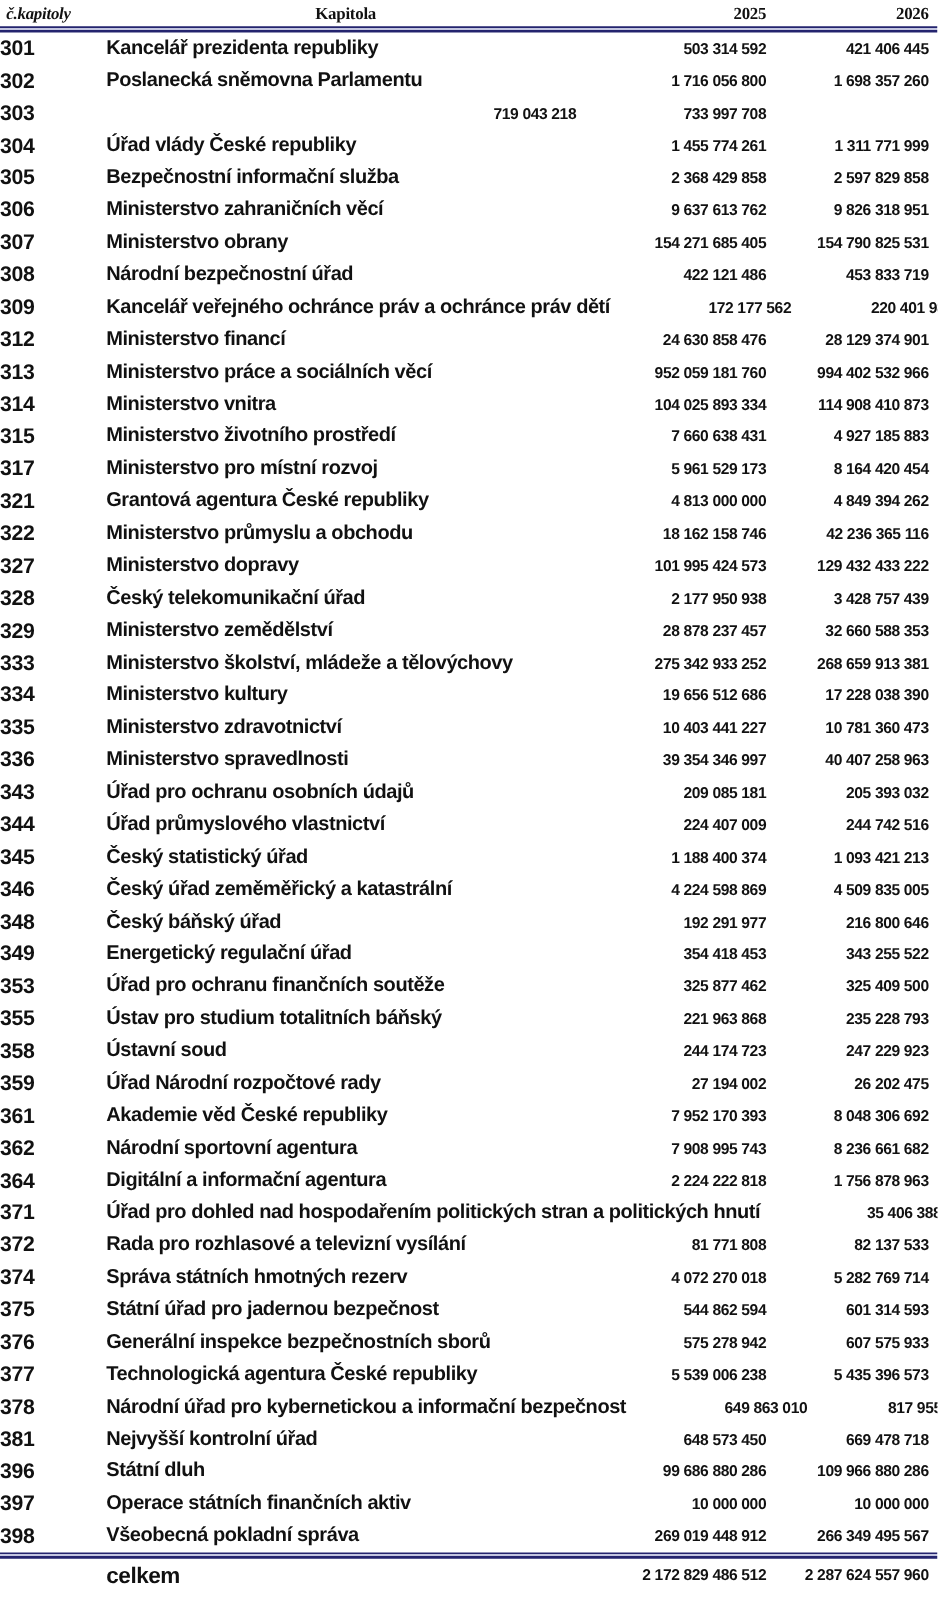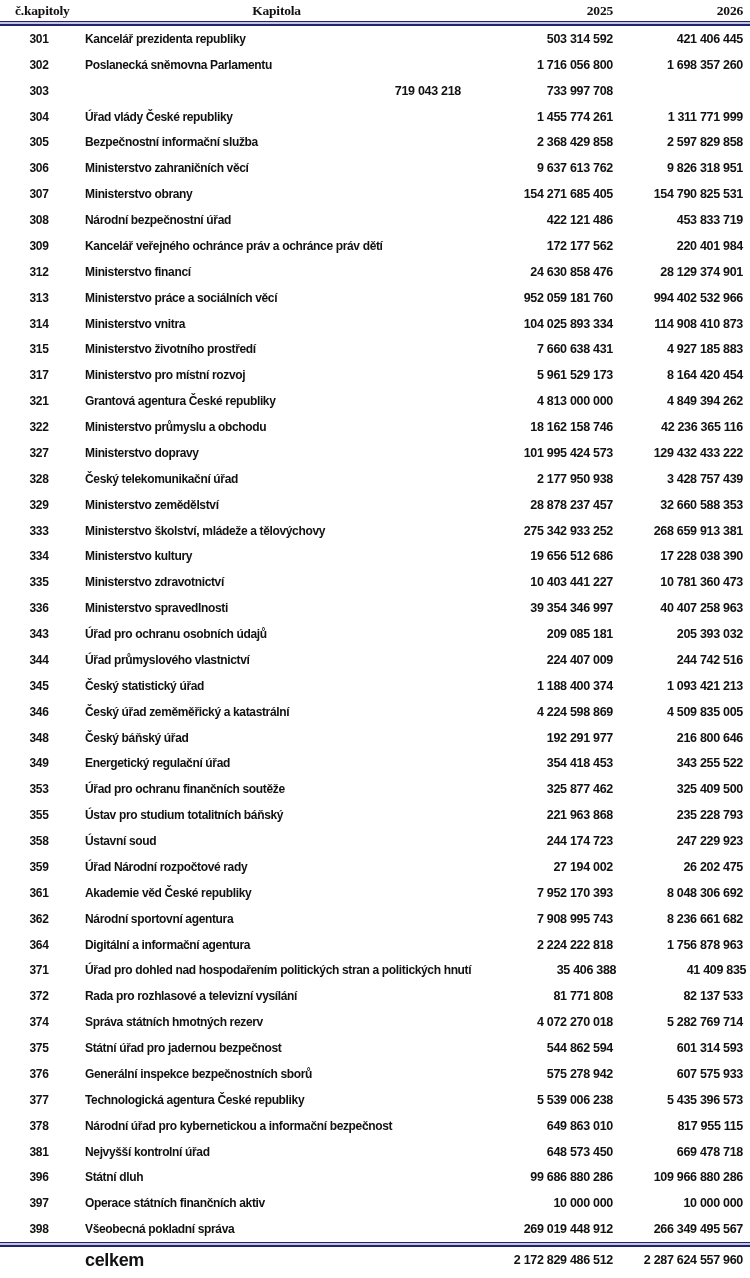--- a/index.html
+++ b/index.html
@@ -14,27 +14,27 @@
     display:grid;
     grid-template-columns:78px 1fr 152px 130px;
     align-items:center;
     height:25.88px;
   }
   .hdr{height:21px;}
   .hdr .cell{
     font-family:"Liberation Serif","DejaVu Serif",serif;
     font-weight:700;font-size:13.5px;letter-spacing:-0.2px;
   }
-  .hdr .c1{text-align:left;padding-left:15px;}
+  .hdr .c1{text-align:left;padding-left:5px;font-style:italic;}
   .hdr .c2{text-align:center;}
   .hdr .c3,.hdr .c4{text-align:right;}
-  .c1{text-align:center;font-weight:700;font-size:12px;letter-spacing:-0.3px;}
+  .c1{font-weight:700;font-size:17px;letter-spacing:-0.3px;}
   .c2{
     text-align:left;padding-left:7px;white-space:nowrap;
-    font-weight:700;font-size:12px;letter-spacing:-0.35px;
+    font-weight:700;font-size:16px;letter-spacing:-0.35px;
   }
   .c3,.c4{
     text-align:right;padding-right:7px;white-space:nowrap;
     font-weight:700;font-size:12.5px;letter-spacing:-0.3px;
   }
   .sep{
     height:5px;width:750px;
     background:linear-gradient(to bottom,
       #24246e 0px,#24246e 1.4px,
       #c3c5e0 1.4px,#c3c5e0 3px,

